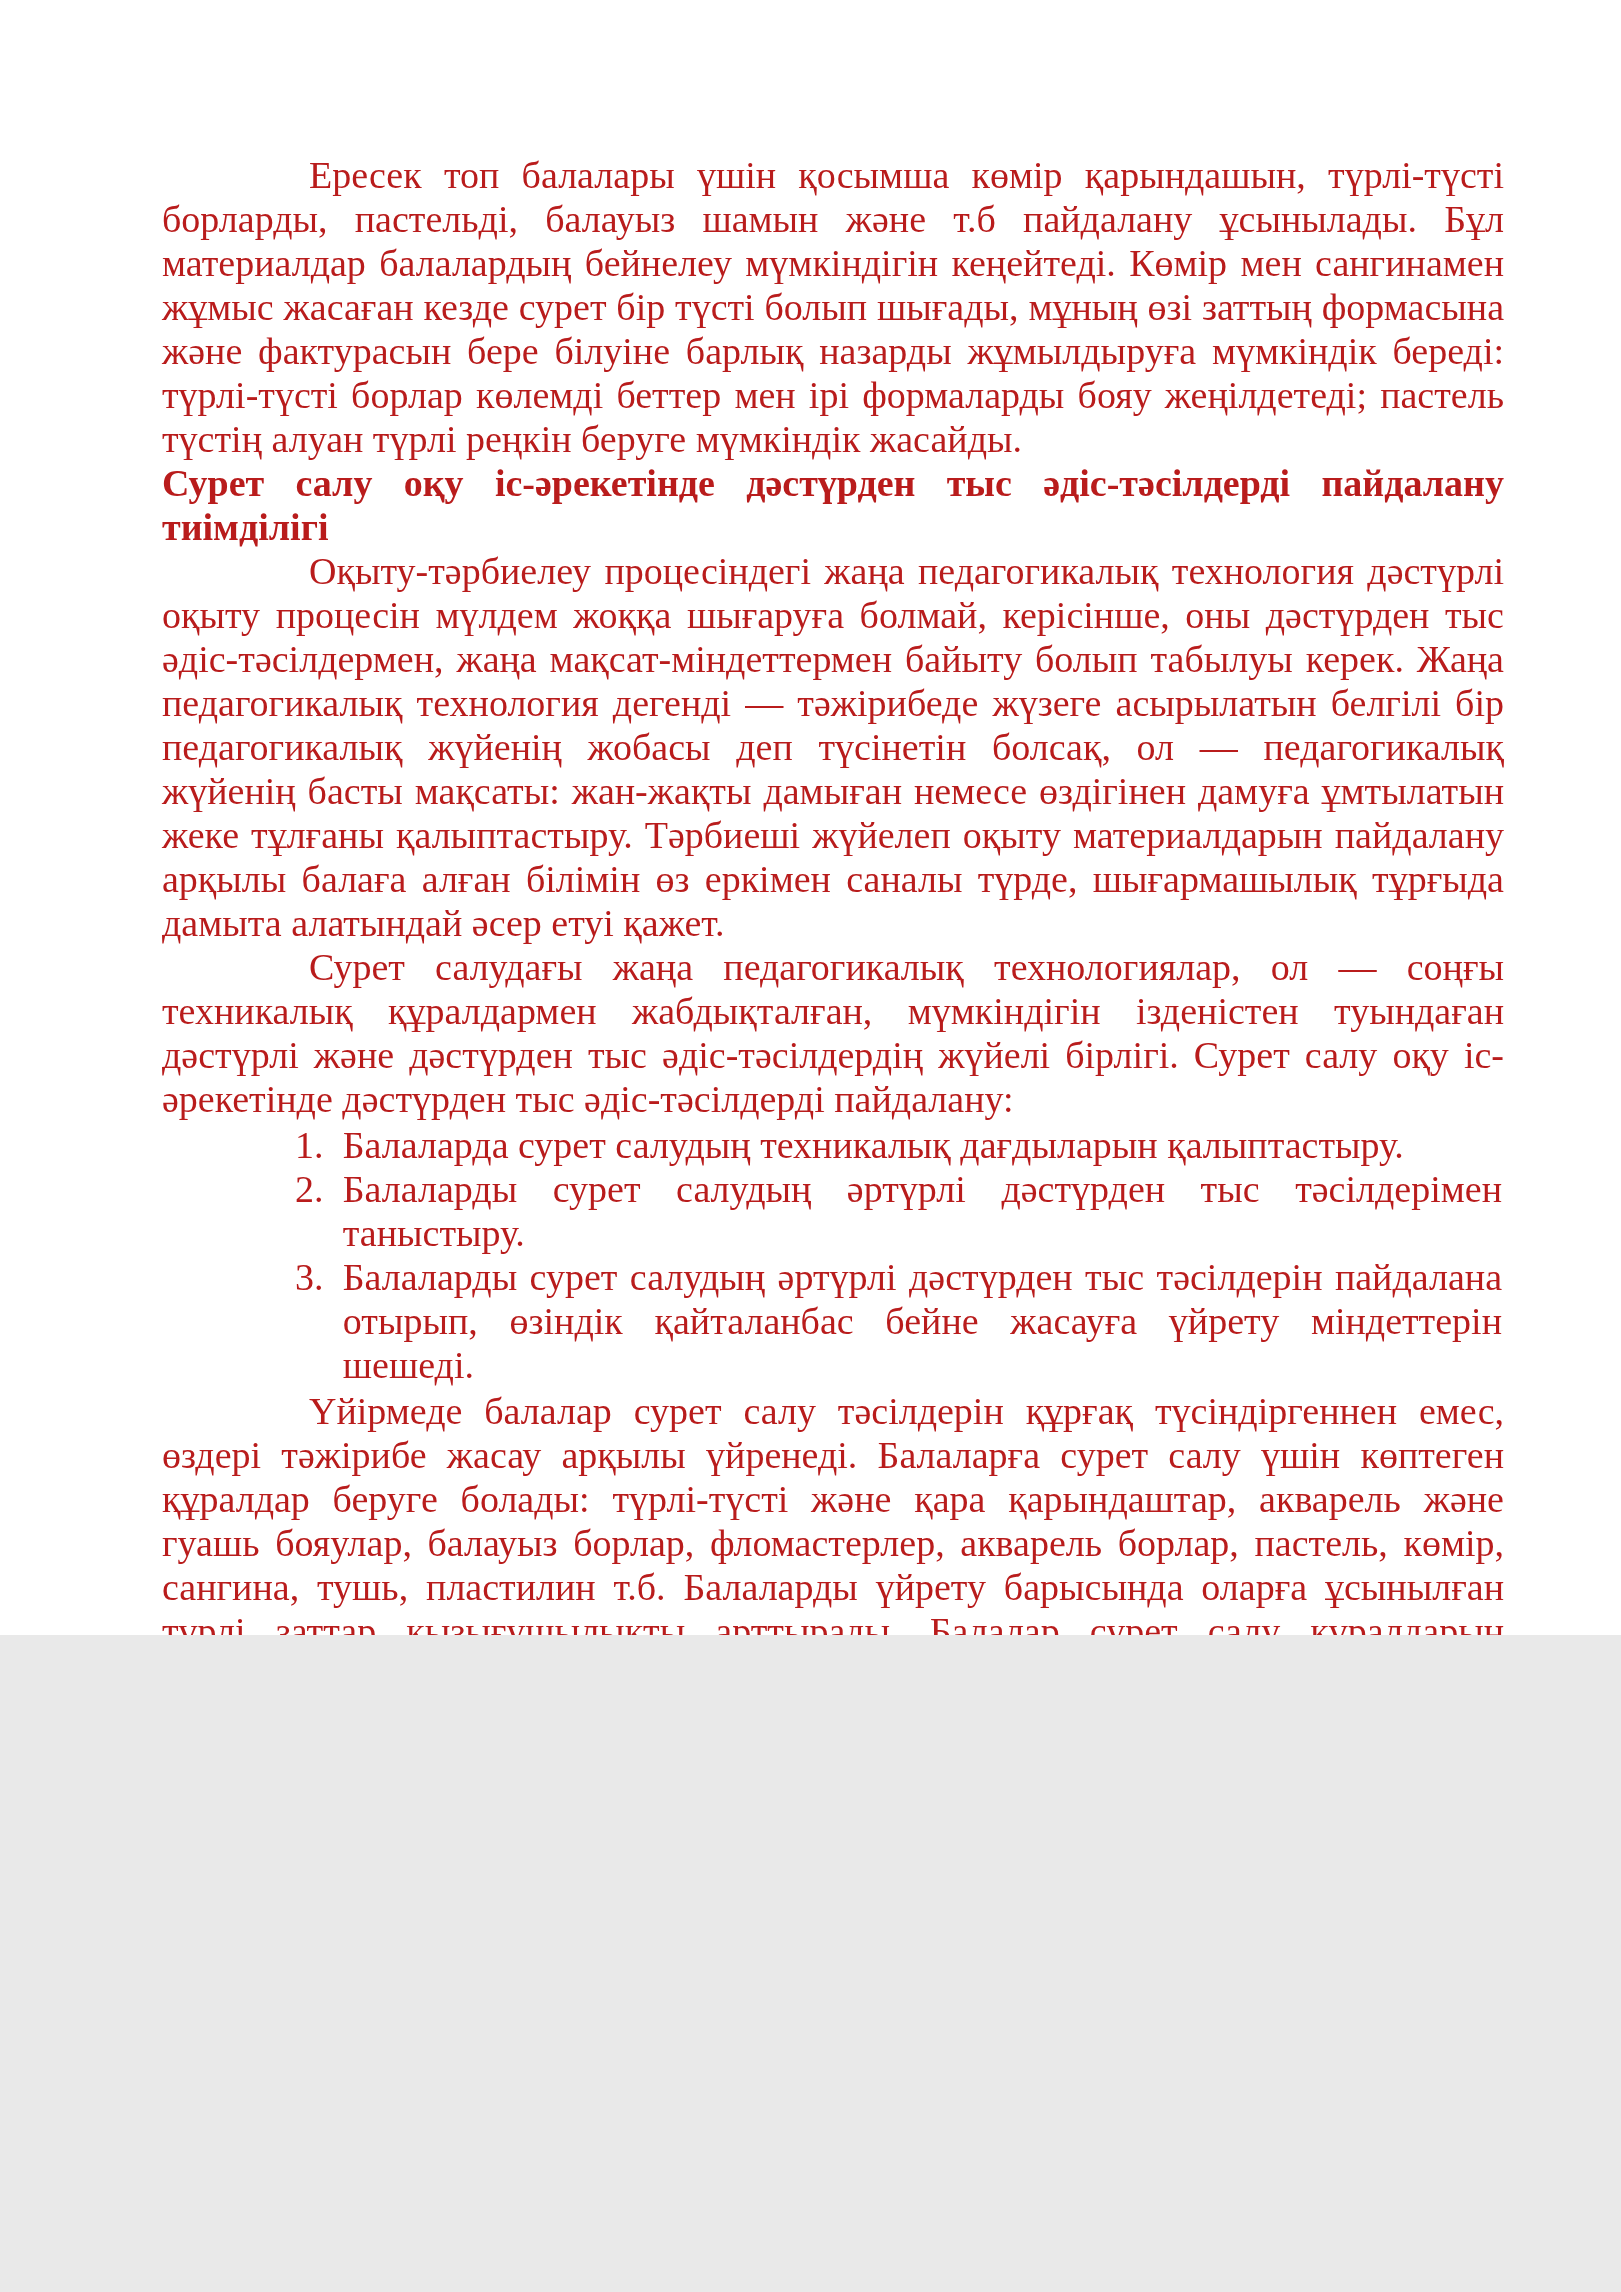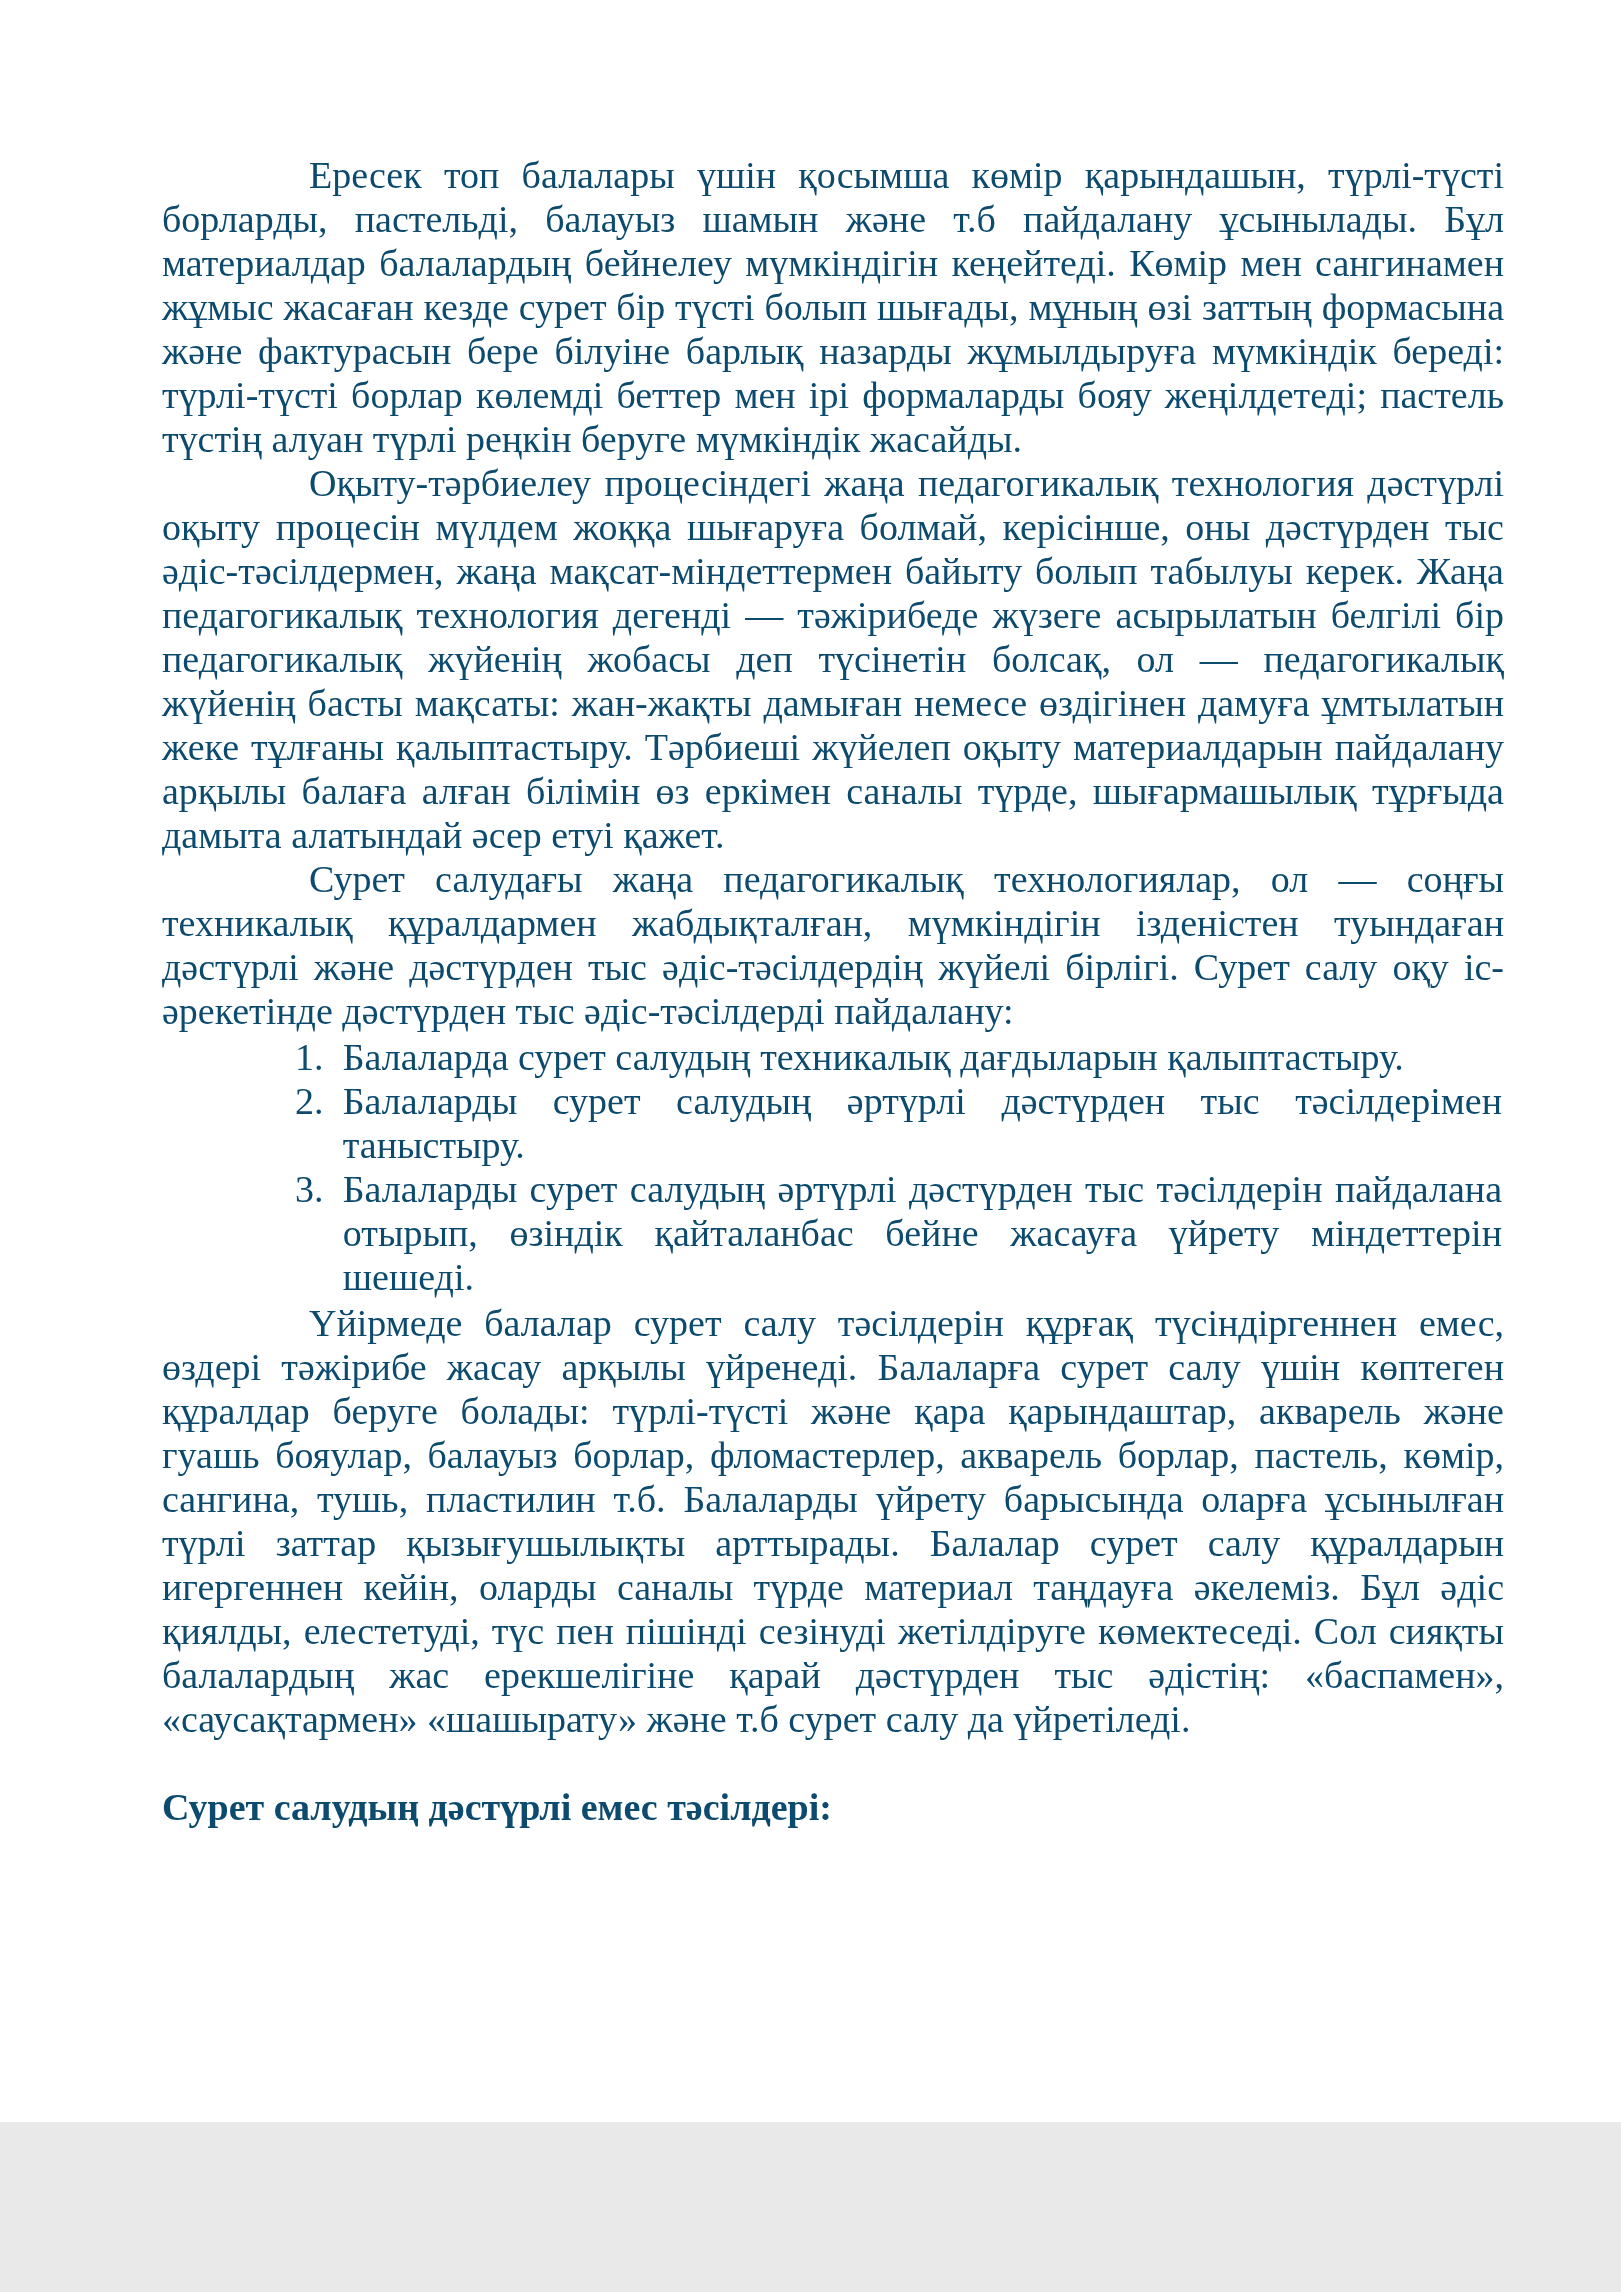--- a/index.html
+++ b/index.html
@@ -3,29 +3,29 @@
 <meta charset="utf-8">
 <style>
   html, body {
     margin: 0;
     padding: 0;
     background: #e9e9e9;
   }
   .page {
     position: relative;
     width: 1621px;
-    height: 2122px;
+    height: 1635px;
     margin: 0 auto;
     background: #ffffff;
     box-sizing: border-box;
     padding: 153px 117px 0 162px;
     font-family: "Liberation Serif", "DejaVu Serif", serif;
     font-size: 38px;
     line-height: 44px;
-    color: #0c4a6e;
+    color: #b91c1c;
     text-align: justify;
     overflow: hidden;
   }
   .page p {
     margin: 0;
     padding: 0;
   }
   .indent {
     text-indent: 147px;
   }
@@ -45,20 +45,21 @@
     height: 44px;
   }
 </style>
 </head>
 <body>
 
 <div class="page">
 
   <p class="indent">Ересек топ балалары үшін қосымша көмір қарындашын, түрлі-түсті борларды, пастельді, балауыз шамын және т.б пайдалану ұсынылады. Бұл материалдар балалардың бейнелеу мүмкіндігін кеңейтеді. Көмір мен сангинамен жұмыс жасаған кезде сурет бір түсті болып шығады, мұның өзі заттың формасына және фактурасын бере білуіне барлық назарды жұмылдыруға мүмкіндік береді: түрлі-түсті борлар көлемді беттер мен ірі формаларды бояу жеңілдетеді; пастель түстің алуан түрлі реңкін беруге мүмкіндік жасайды.</p>
 
+  <p class="bold">Сурет салу оқу іс-әрекетінде дәстүрден тыс әдіс-тәсілдерді пайдалану тиімділігі</p>
 
   <p class="indent">Оқыту-тәрбиелеу процесіндегі жаңа педагогикалық технология дәстүрлі оқыту процесін мүлдем жоққа шығаруға болмай, керісінше, оны дәстүрден тыс әдіс-тәсілдермен, жаңа мақсат-міндеттермен байыту болып табылуы керек. Жаңа педагогикалық технология дегенді — тәжірибеде жүзеге асырылатын белгілі бір педагогикалық жүйенің жобасы деп түсінетін болсақ, ол — педагогикалық жүйенің басты мақсаты: жан-жақты дамыған немесе өздігінен дамуға ұмтылатын жеке тұлғаны қалыптастыру. Тәрбиеші жүйелеп оқыту материалдарын пайдалану арқылы балаға алған білімін өз еркімен саналы түрде, шығармашылық тұрғыда дамыта алатындай әсер етуі қажет.</p>
 
   <p class="indent">Сурет салудағы жаңа педагогикалық технологиялар, ол — соңғы техникалық құралдармен жабдықталған, мүмкіндігін ізденістен туындаған дәстүрлі және дәстүрден тыс әдіс-тәсілдердің жүйелі бірлігі. Сурет салу оқу іс-әрекетінде дәстүрден тыс әдіс-тәсілдерді пайдалану:</p>
 
   <ol class="task-list">
     <li>Балаларда сурет салудың техникалық дағдыларын қалыптастыру.</li>
     <li>Балаларды сурет салудың әртүрлі дәстүрден тыс тәсілдерімен таныстыру.</li>
     <li>Балаларды сурет салудың әртүрлі дәстүрден тыс тәсілдерін пайдалана отырып, өзіндік қайталанбас бейне жасауға үйрету міндеттерін шешеді.</li>
   </ol>

